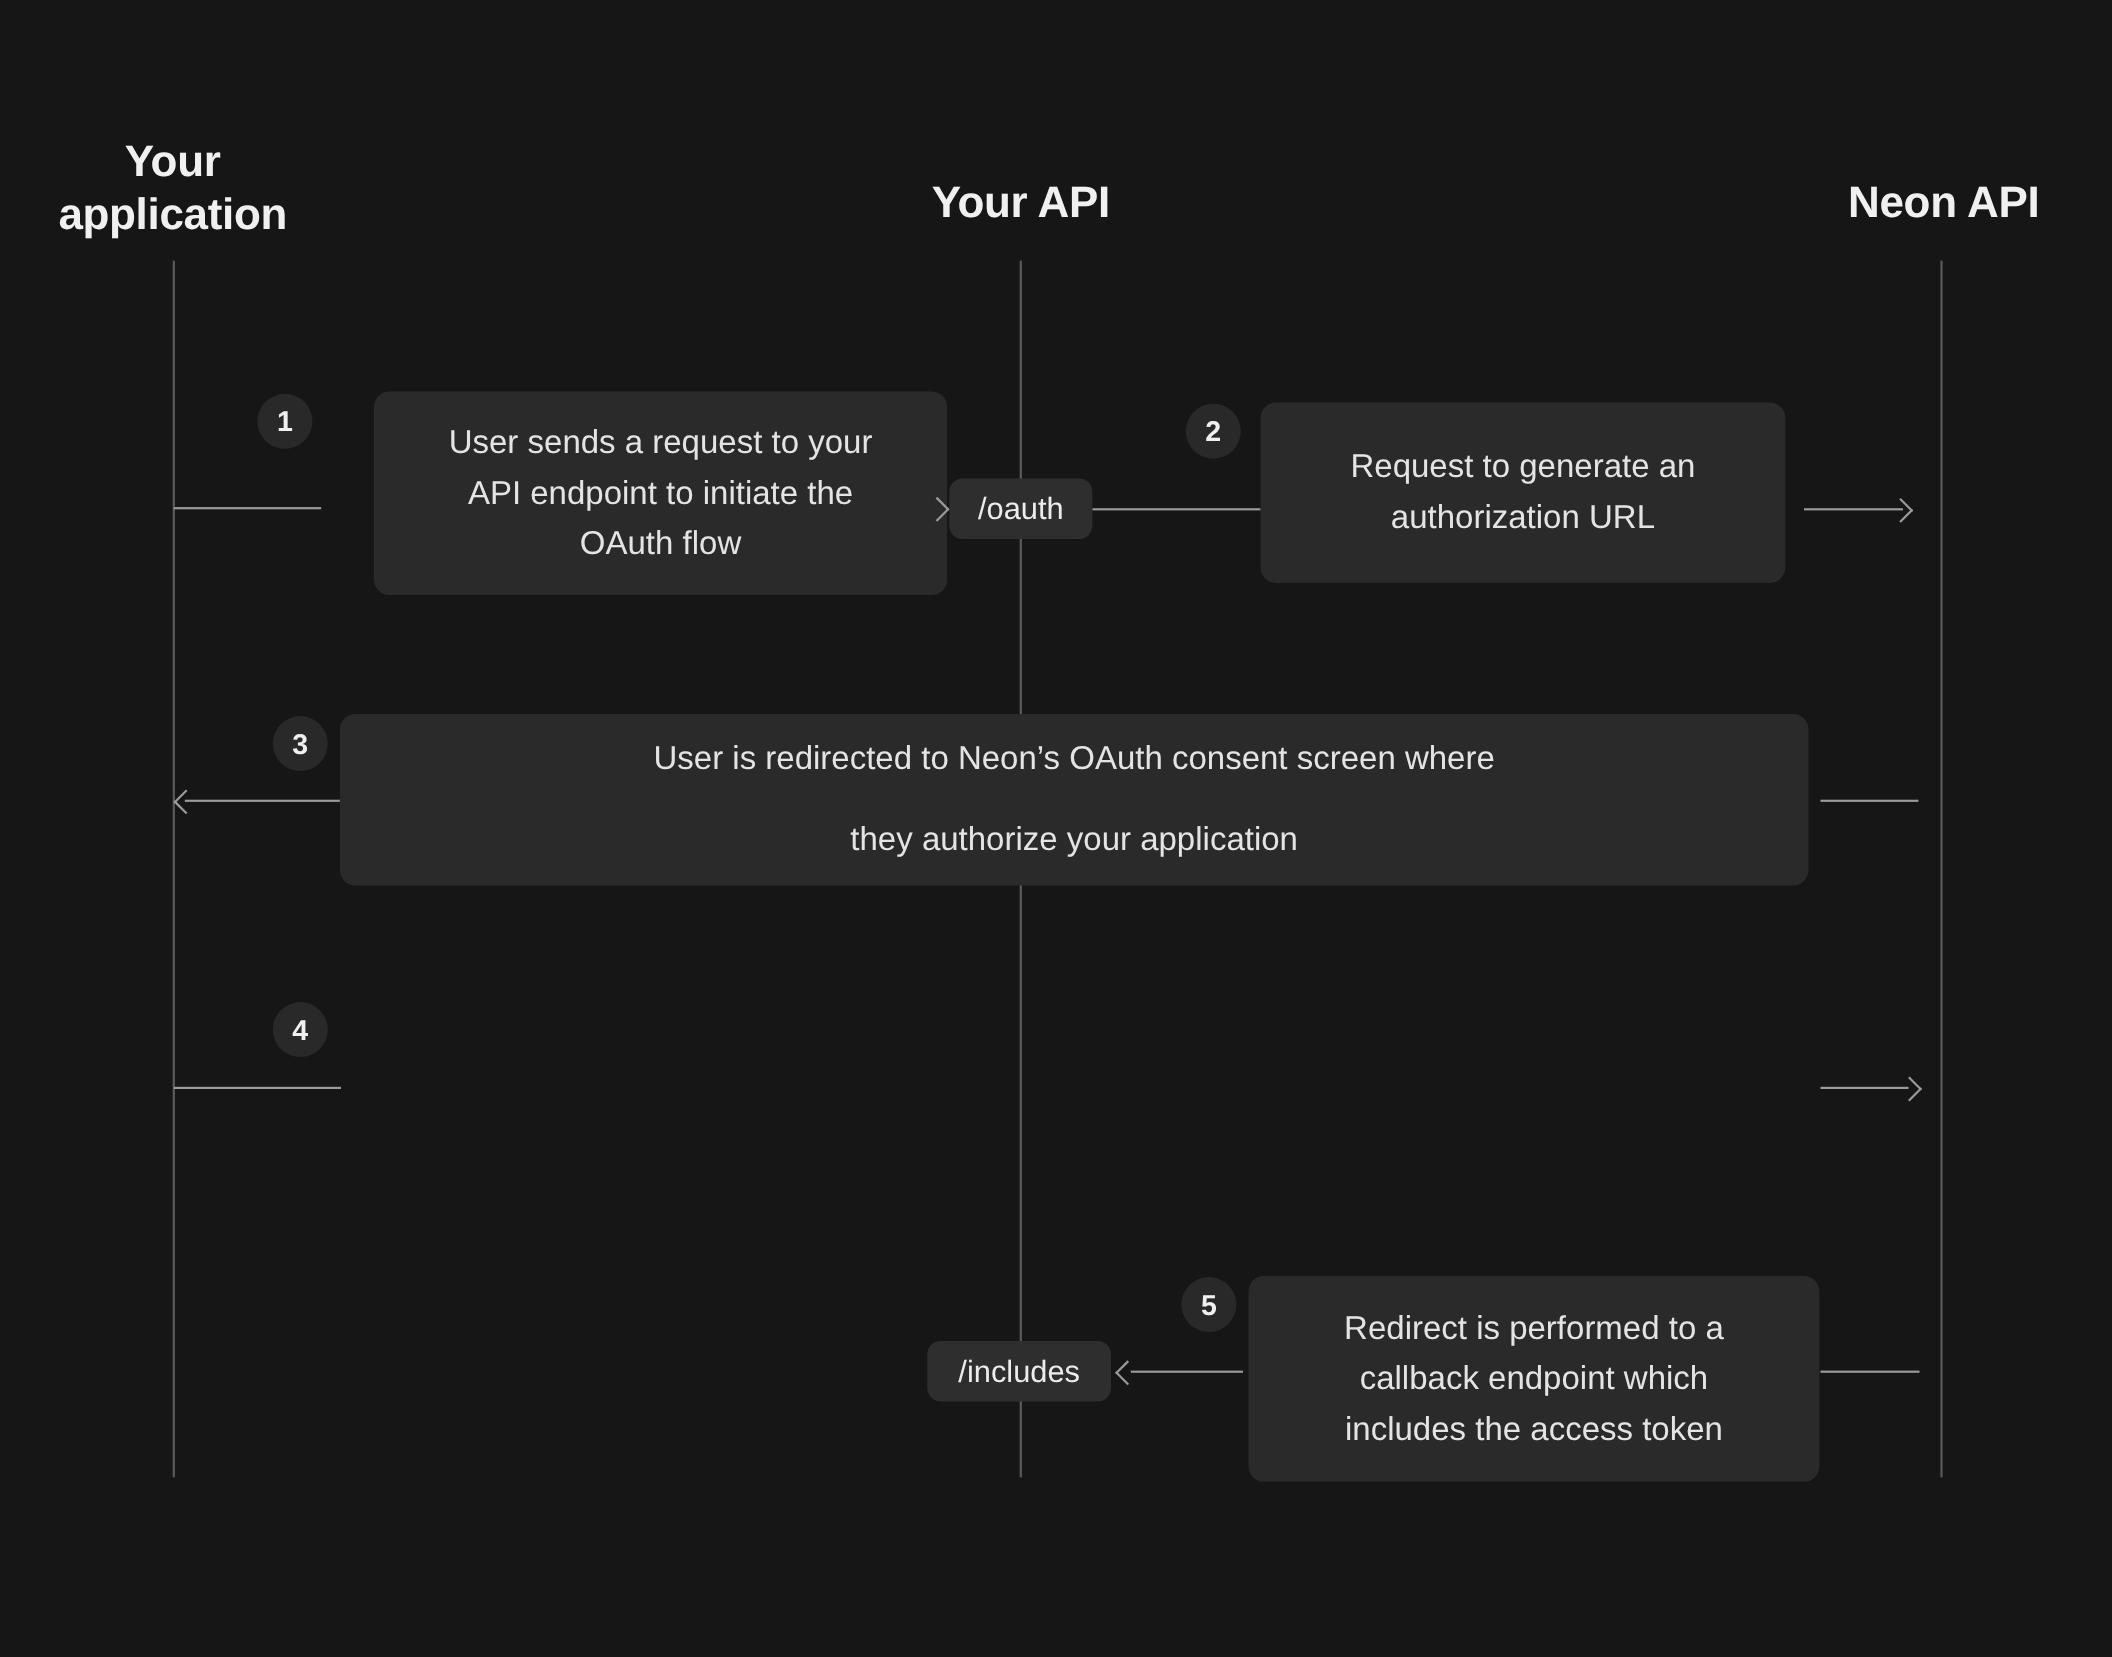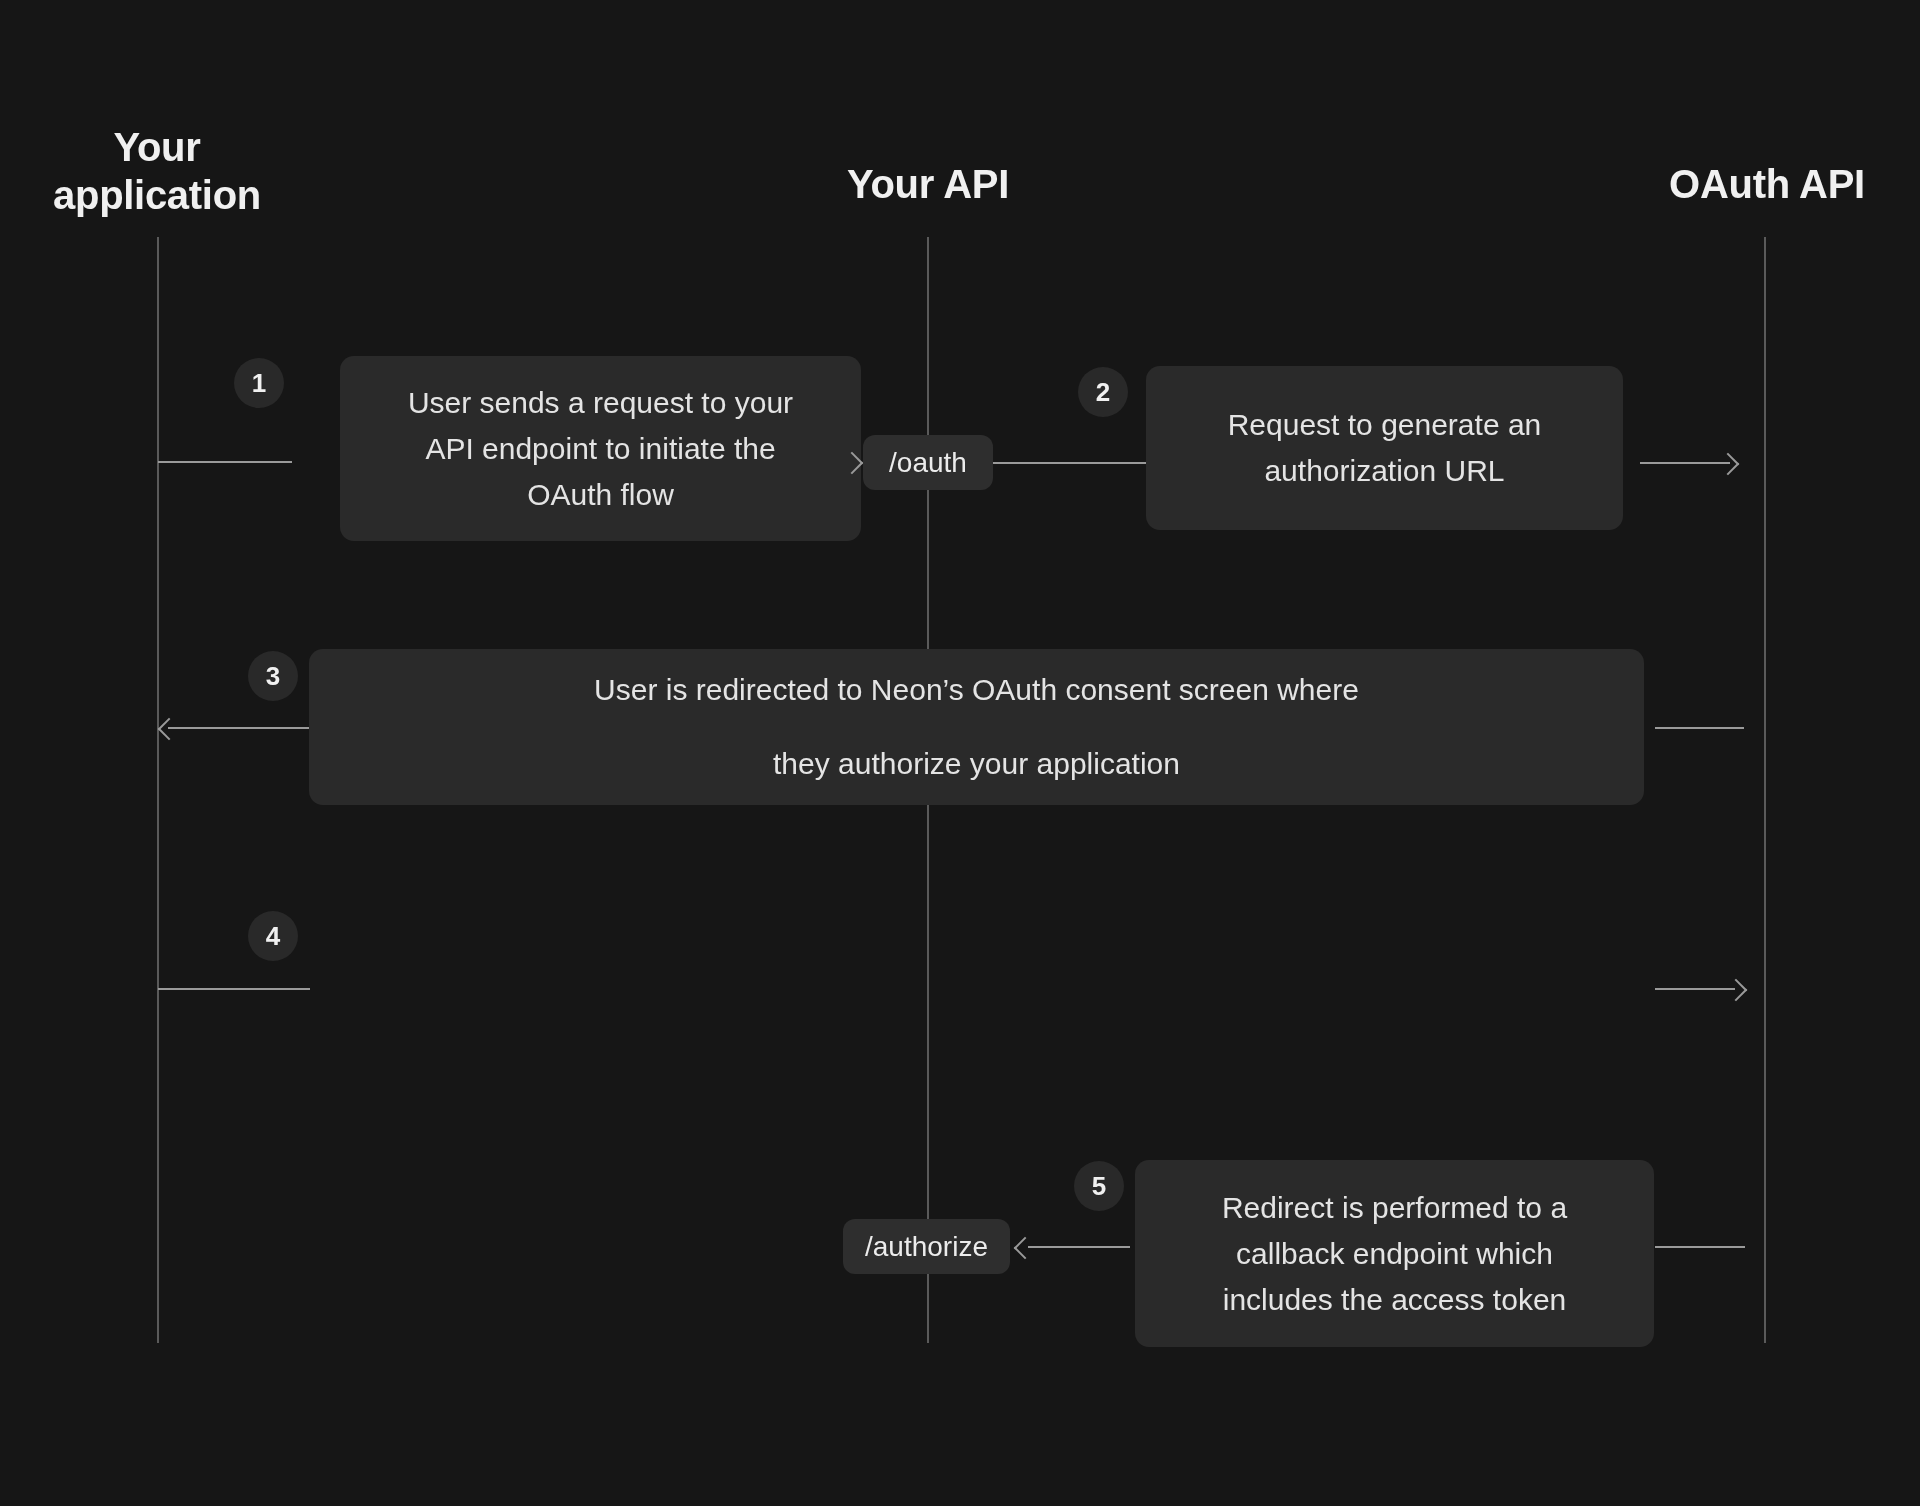--- a/index.html
+++ b/index.html
@@ -108,21 +108,21 @@
 <div class="canvas">
 
   <div class="actor-label" style="left:7px; top:123px; width:300px;">
     <span class="al-line">Your</span>
     <span class="al-line">application</span>
   </div>
   <div class="actor-label" style="left:778px; top:160px; width:300px;text-align:center;">
     <span class="al-line">Your API</span>
   </div>
   <div class="actor-label" style="left:1617px; top:160px; width:300px;">
-    <span class="al-line">OAuth API</span>
+    <span class="al-line">Neon API</span>
   </div>
 
   <div class="lifeline" style="left:157px;"></div>
   <div class="lifeline" style="left:927px;"></div>
   <div class="lifeline" style="left:1764px;"></div>
 
   <div class="flow-line" style="left:158px; top:461px; width:134px;"></div>
   <div class="flow-line" style="left:813px; top:461px; width:38px;"></div>
   <div class="chev chev-right" style="left:844px; top:455px;"></div>
 
@@ -165,15 +165,15 @@
   </div>
 
 
   <div class="step-box" style="left:1135px; top:1160px; width:519px; height:187px;">
     <span class="box-line">Redirect is performed to a</span>
     <span class="box-line">callback endpoint which</span>
     <span class="box-line">includes the access token</span>
   </div>
 
   <div class="endpoint-pill" style="left:863px; top:435px; width:130px; height:55px;">/oauth</div>
-  <div class="endpoint-pill" style="left:843px; top:1219px; width:167px; height:55px;">/authorize</div>
+  <div class="endpoint-pill" style="left:843px; top:1219px; width:167px; height:55px;">/includes</div>
 
 </div>
 
 </body></html>

